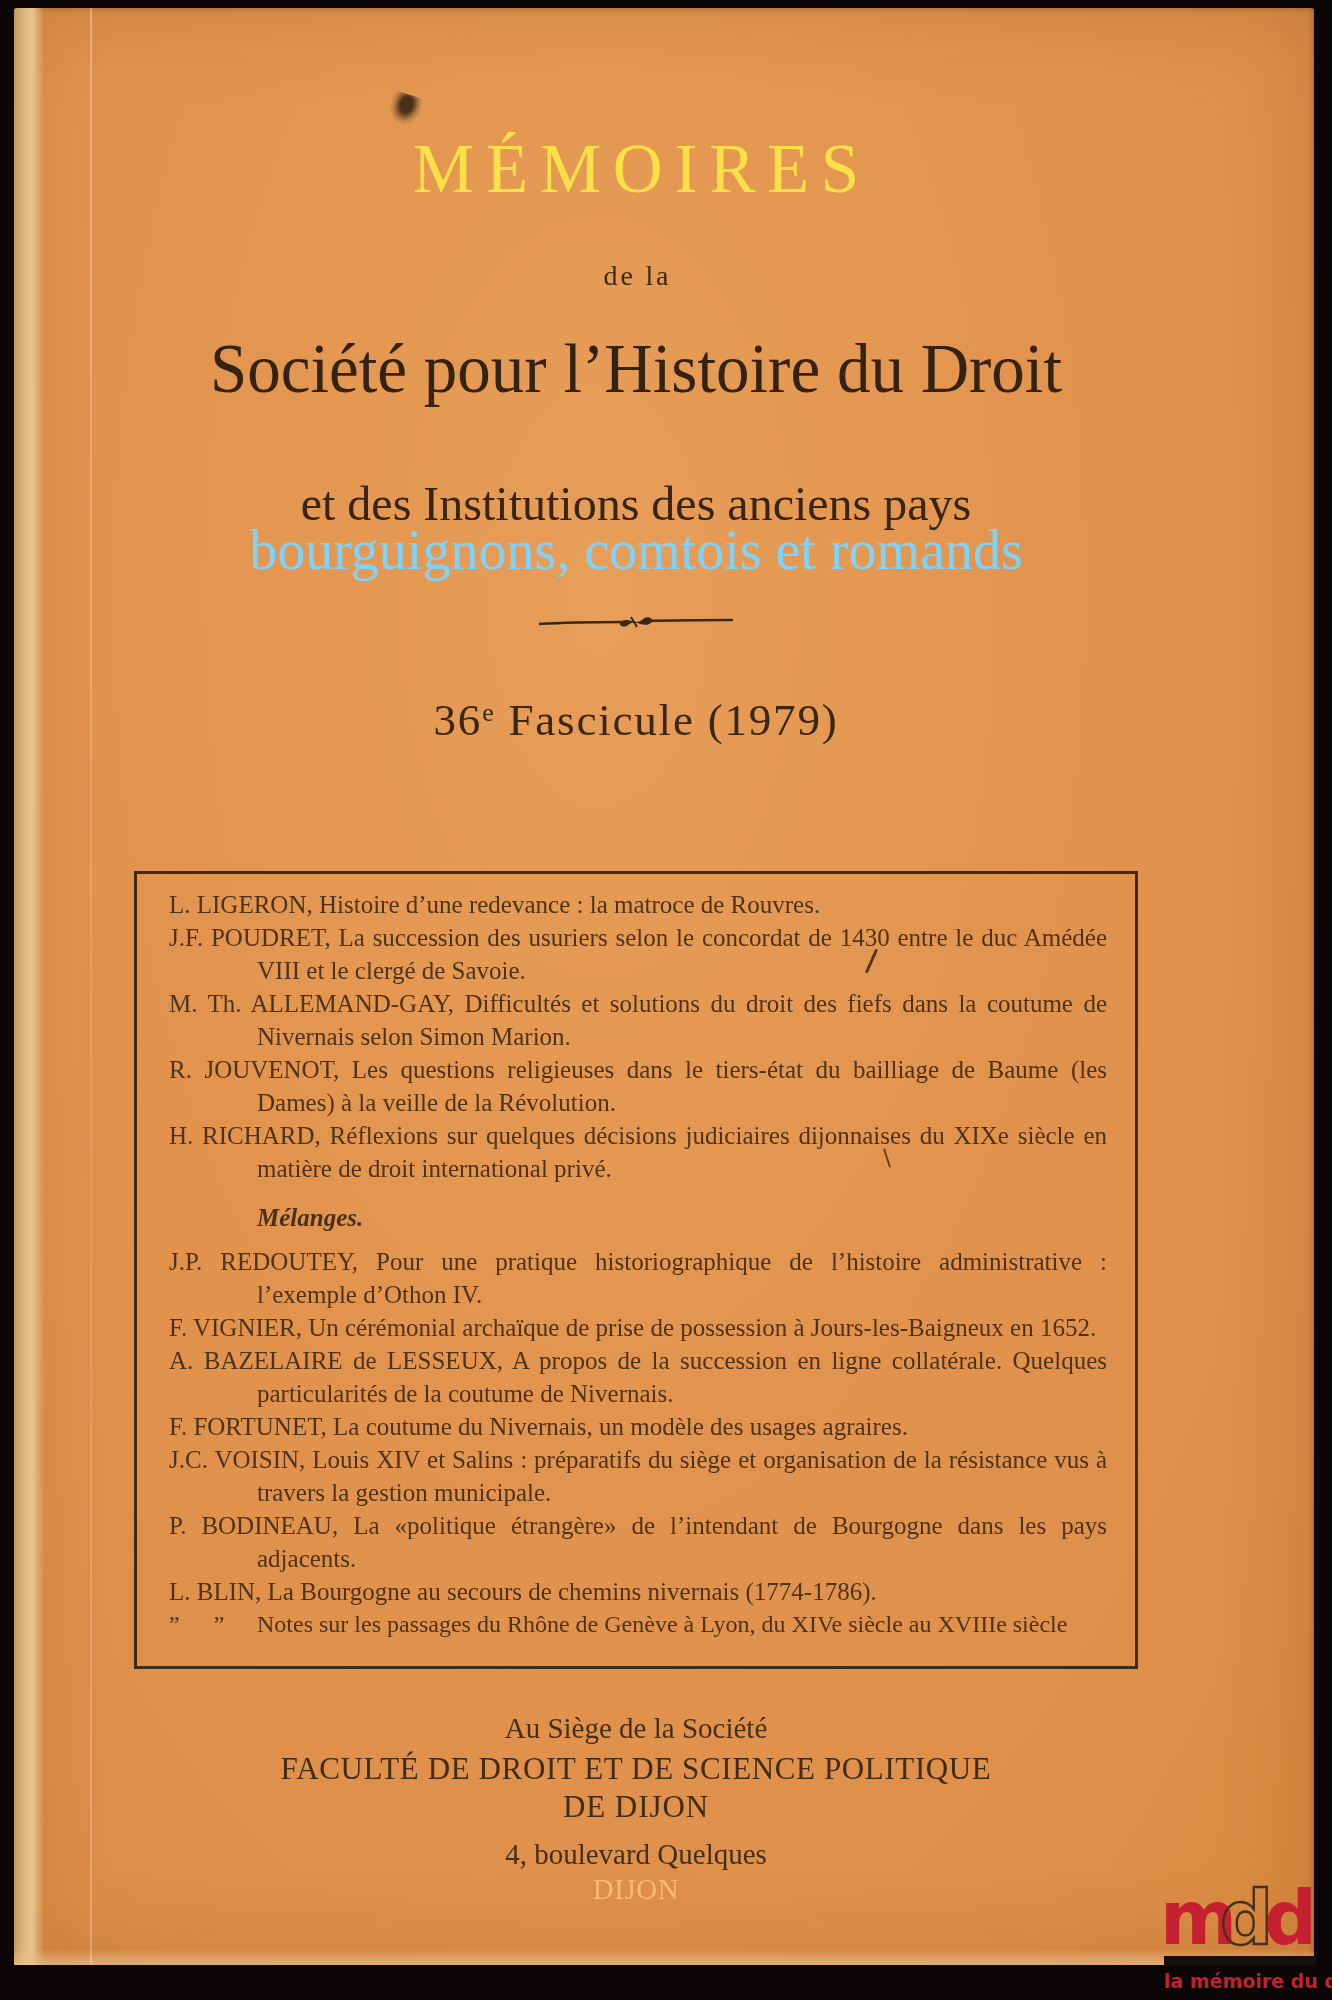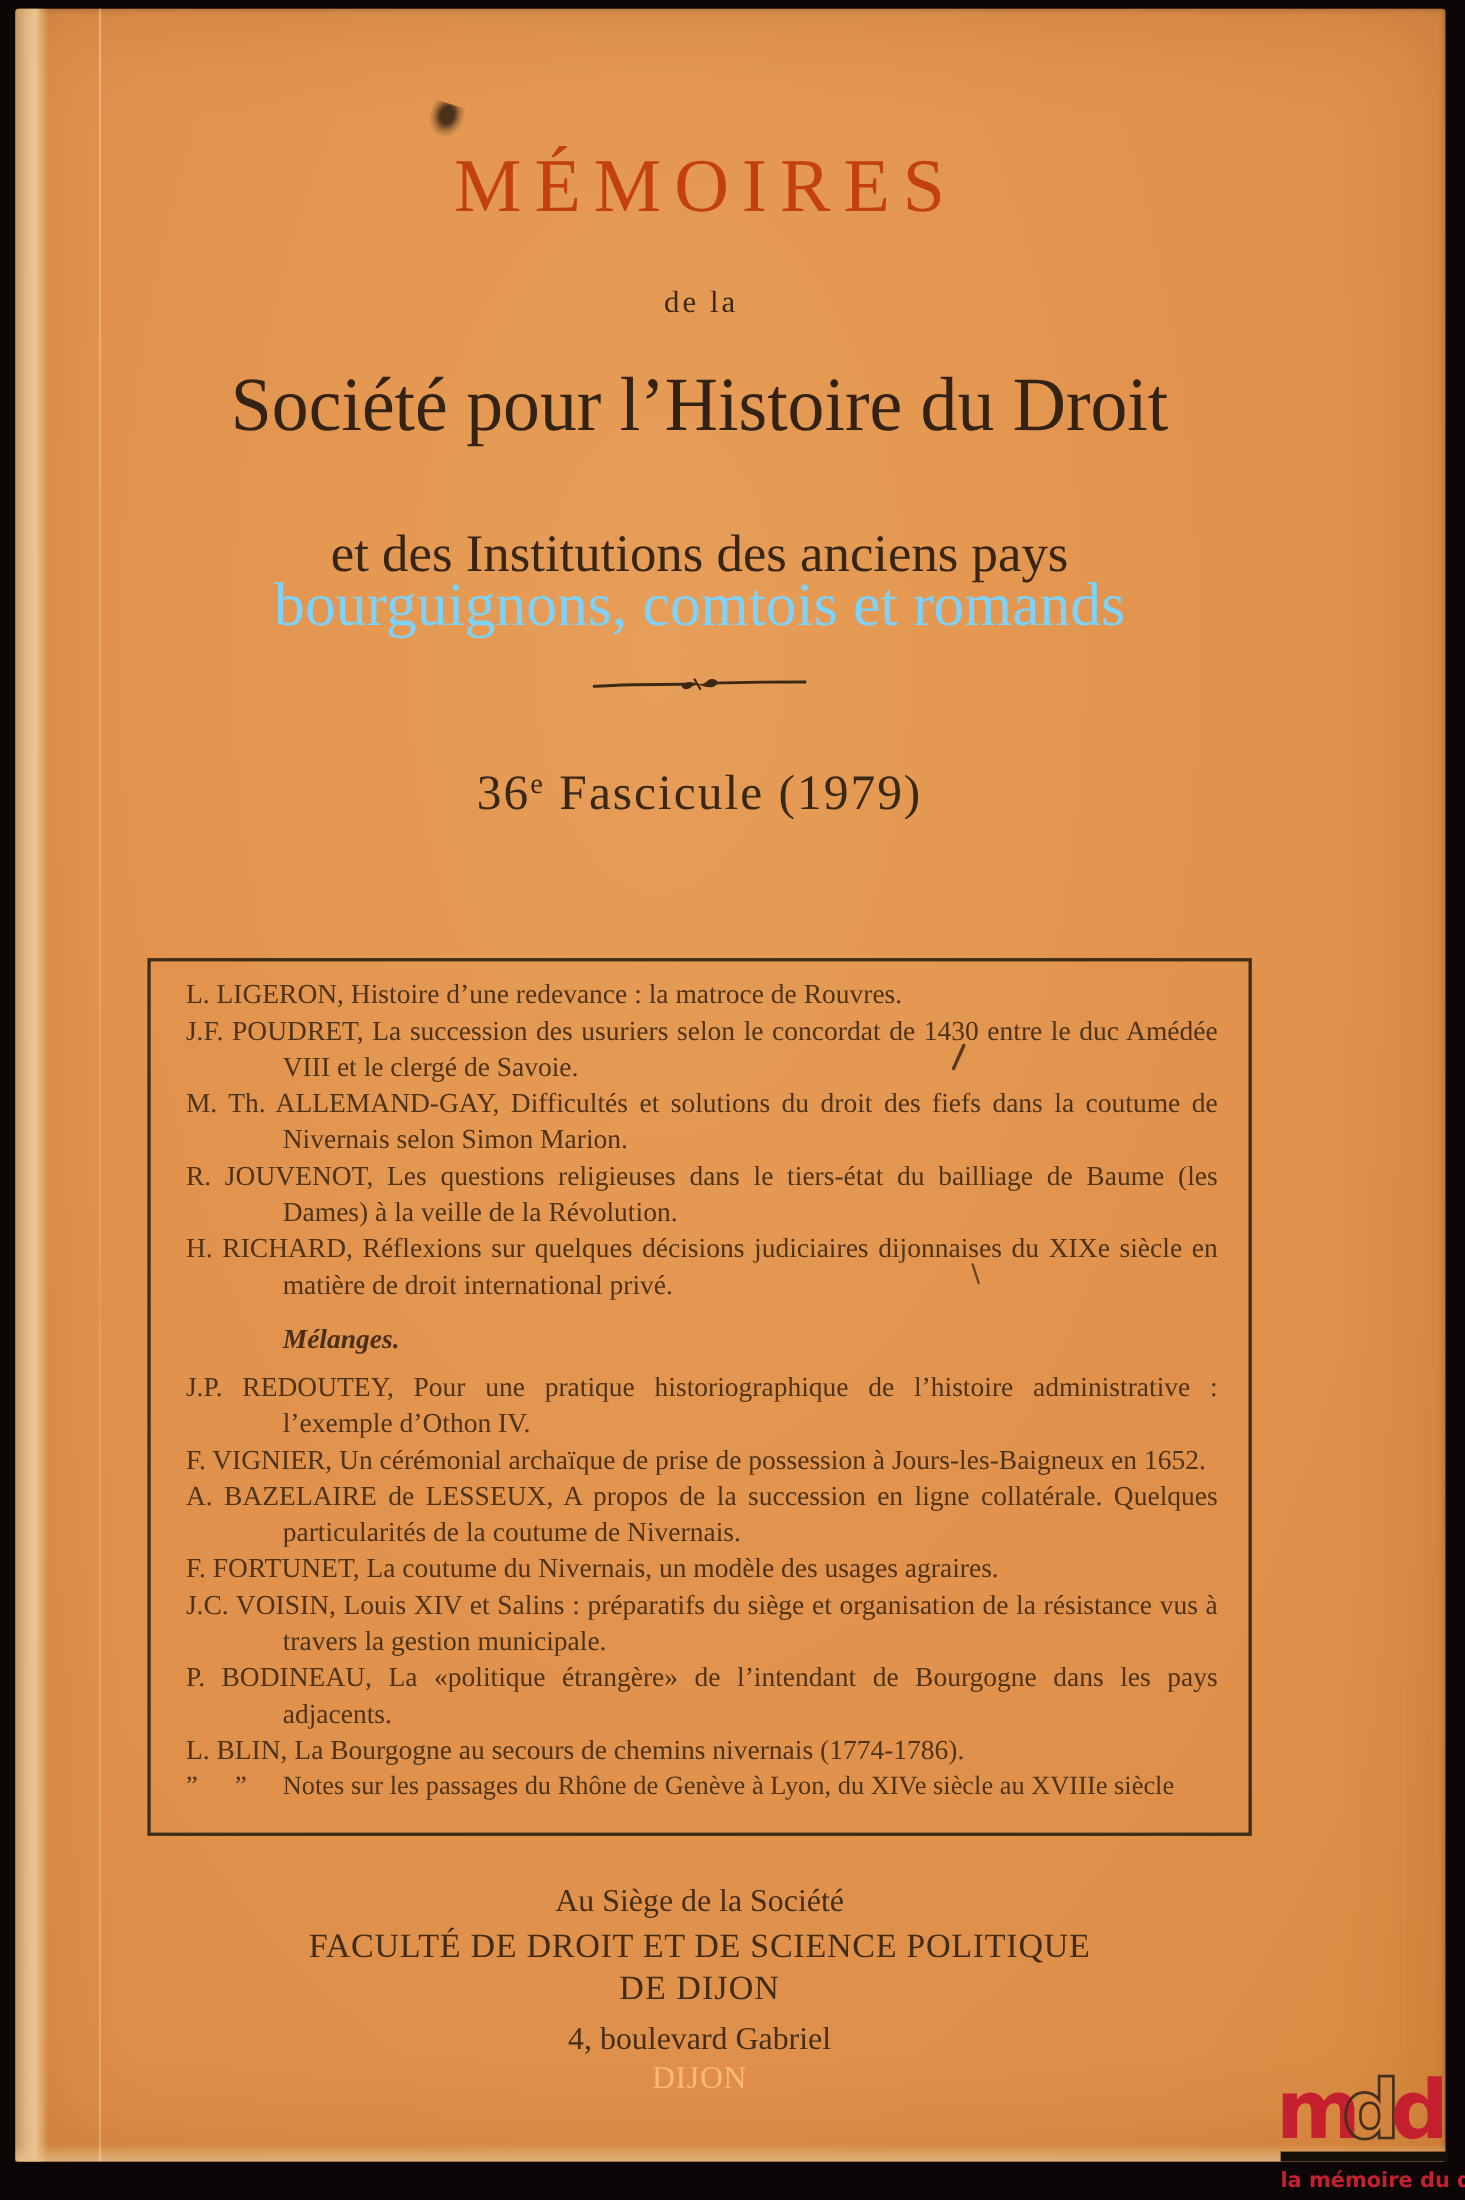--- a/index.html
+++ b/index.html
@@ -43,21 +43,21 @@
     background:rgba(50,32,16,.7);transform:rotate(-18deg);border-radius:2px;
   }
   
   .print{
     position:absolute;left:0;top:0;width:1272px;height:2000px;
     text-align:center;color:#3b2817;
   }
   .t-memoires{
     position:absolute;top:130px;left:0;width:100%;
     font-size:69px;letter-spacing:.17em;text-indent:.17em;
-    color:#c2410c;font-weight:500;
+    color:#fde047;font-weight:500;
   }
   .t-dela{
     position:absolute;top:260px;left:0;width:100%;
     font-size:28px;letter-spacing:.1em;text-indent:.1em;color:#3b2817;
   }
   .t-societe{
     position:absolute;top:330px;left:0;width:100%;
     font-size:67px;color:#342315;transform:scaleY(1.04);
   }
   .t-inst1{
@@ -167,21 +167,21 @@
         <p class="toc-entry">L. BLIN, La Bourgogne au secours de chemins nivernais (1774-1786).</p>
       </div>
     <p class="toc-entry toc-ditto">
       <span class="ditto-marks">” ”</span><span>Notes sur les passages du Rhône de Genève à Lyon, du XIVe siècle au XVIIIe siècle</span>
     </p>
   </div>
 
   <div class="f-line1">Au Siège de la Société</div>
   <div class="f-line2">FACULTÉ DE DROIT ET DE SCIENCE POLITIQUE</div>
   <div class="f-line3">DE DIJON</div>
-  <div class="f-line4">4, boulevard Gabriel</div>
+  <div class="f-line4">4, boulevard Quelques</div>
   <div class="f-line5">DIJON</div>
 </div>
 
 <div class="mdd-logo">
   <svg width="168" height="122" viewBox="0 0 168 122" aria-hidden="true">
     <g font-family="DejaVu Sans, sans-serif" font-weight="bold">
       <text x="-4" y="68" font-size="74" fill="#c5202f">m</text>
       <text x="56" y="68" font-size="74" fill="none" stroke="#45301f" stroke-width="2.4">d</text>
       <text x="100" y="68" font-size="74" fill="#c5202f">d</text>
     </g>

